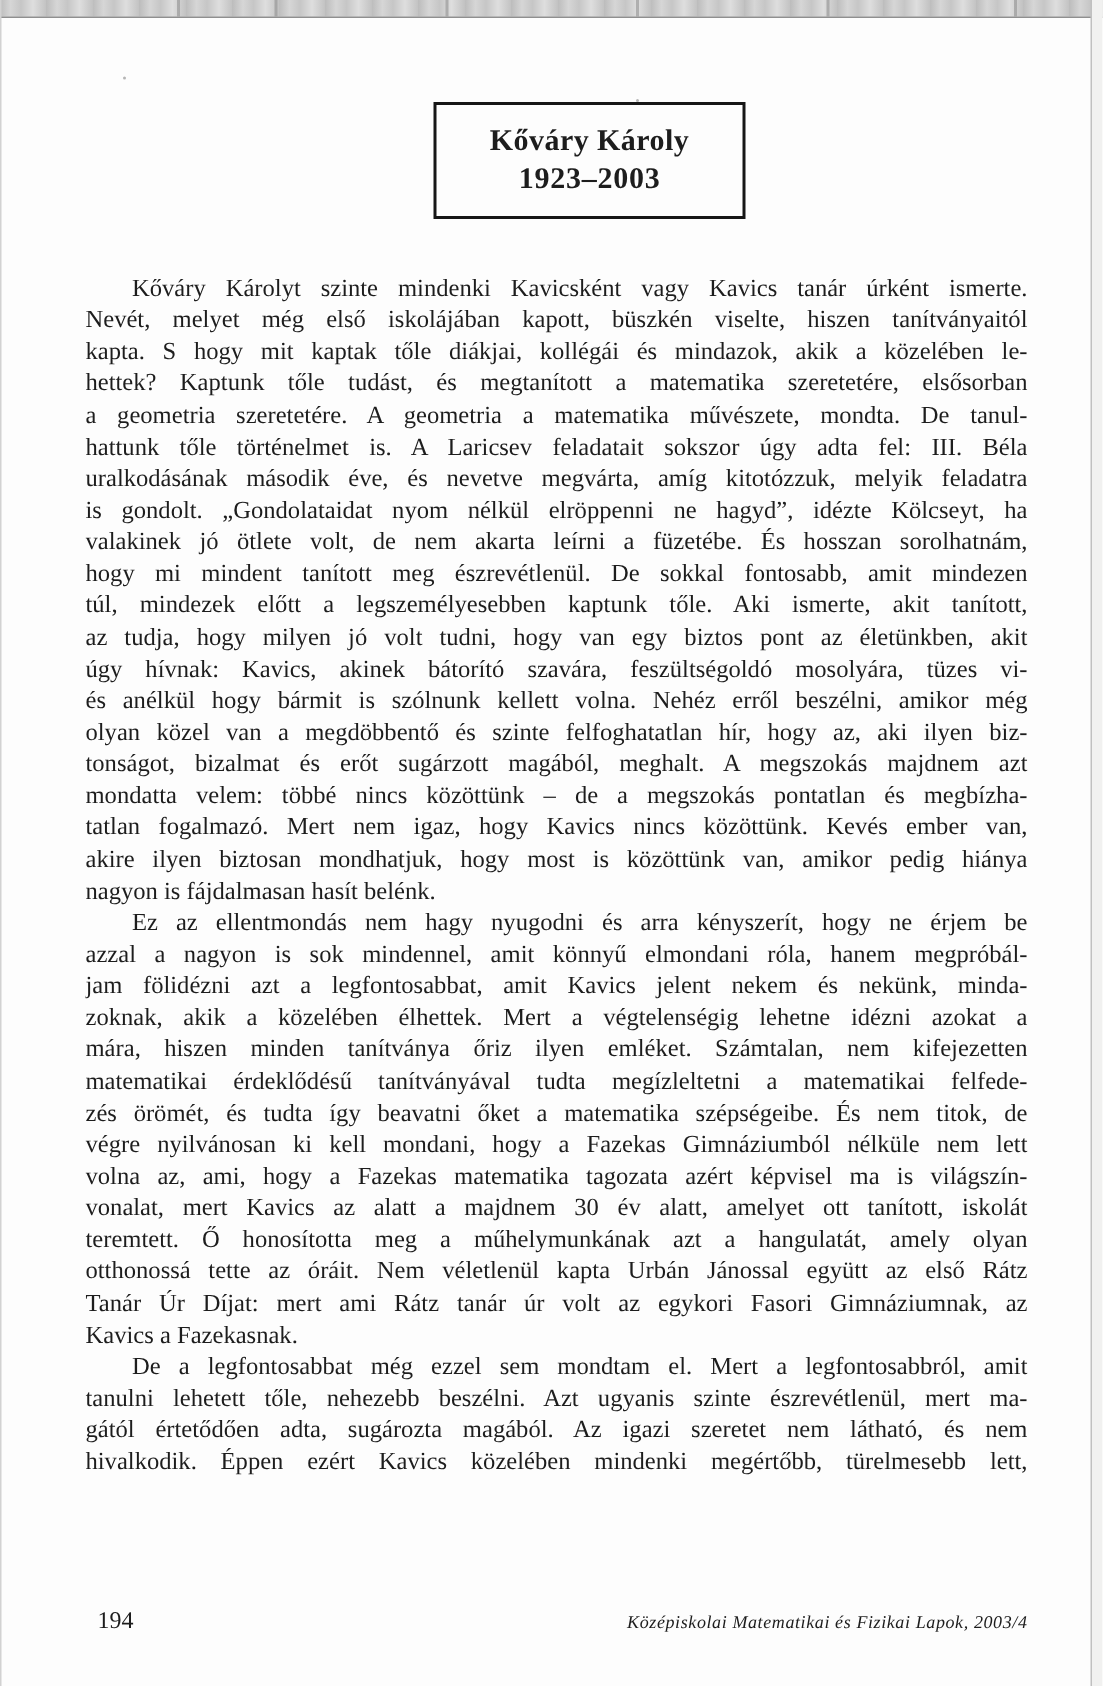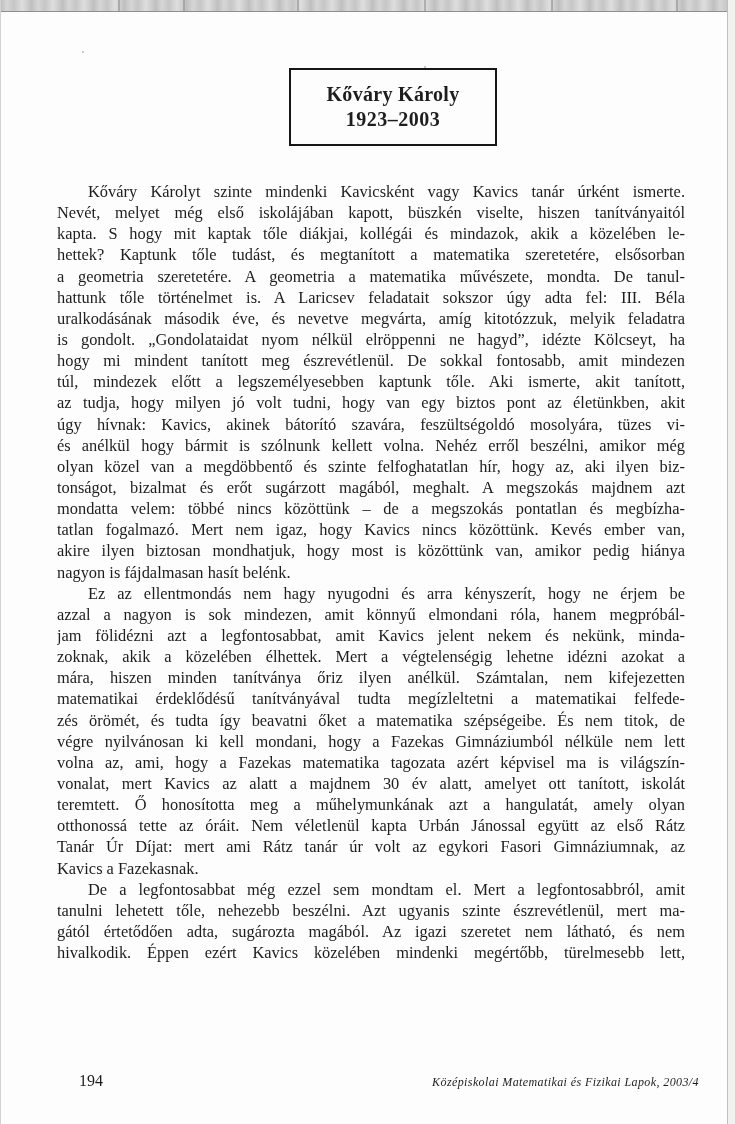--- a/index.html
+++ b/index.html
@@ -46,21 +46,21 @@
     text-align: justify;
     text-align-last: justify;
     white-space: normal;
     height: 21.15px; overflow: hidden;
   }
   .line.first { text-indent: 31px; }
   .line.endline { text-align-last: left; }
 
   
   .footer {
-    position: absolute; top: 1072px; left: 71px; width: 628px;
+    position: absolute; top: 1072px; left: 57px; width: 628px;
     display: flex; justify-content: space-between; align-items: baseline;
   }
   .page-number { font-size: 16px; padding-left: 8px; }
   .journal-title { font-style: italic; font-size: 12px; letter-spacing: .4px; }
 </style>
 </head>
 <body>
 
 <div class="scan-band">
   <div class="streak" style="left:118px"></div>
@@ -84,38 +84,39 @@
 <div class="article">
     <div class="para">
       <div class="line first">Kőváry Károlyt szinte mindenki Kavicsként vagy Kavics tanár úrként ismerte.</div>
       <div class="line">Nevét, melyet még első iskolájában kapott, büszkén viselte, hiszen tanítványaitól</div>
       <div class="line">kapta. S hogy mit kaptak tőle diákjai, kollégái és mindazok, akik a közelében le-</div>
       <div class="line">hettek? Kaptunk tőle tudást, és megtanított a matematika szeretetére, elsősorban</div>
       <div class="line">a geometria szeretetére. A geometria a matematika művészete, mondta. De tanul-</div>
       <div class="line">hattunk tőle történelmet is. A Laricsev feladatait sokszor úgy adta fel: III. Béla</div>
       <div class="line">uralkodásának második éve, és nevetve megvárta, amíg kitotózzuk, melyik feladatra</div>
       <div class="line">is gondolt. „Gondolataidat nyom nélkül elröppenni ne hagyd”, idézte Kölcseyt, ha</div>
+      <div class="line">valakinek jó ötlete volt, de nem akarta leírni a füzetébe. És hosszan sorolhatnám,</div>
       <div class="line">hogy mi mindent tanított meg észrevétlenül. De sokkal fontosabb, amit mindezen</div>
       <div class="line">túl, mindezek előtt a legszemélyesebben kaptunk tőle. Aki ismerte, akit tanított,</div>
       <div class="line">az tudja, hogy milyen jó volt tudni, hogy van egy biztos pont az életünkben, akit</div>
       <div class="line">úgy hívnak: Kavics, akinek bátorító szavára, feszültségoldó mosolyára, tüzes vi-</div>
       <div class="line">és anélkül hogy bármit is szólnunk kellett volna. Nehéz erről beszélni, amikor még</div>
       <div class="line">olyan közel van a megdöbbentő és szinte felfoghatatlan hír, hogy az, aki ilyen biz-</div>
       <div class="line">tonságot, bizalmat és erőt sugárzott magából, meghalt. A megszokás majdnem azt</div>
       <div class="line">mondatta velem: többé nincs közöttünk – de a megszokás pontatlan és megbízha-</div>
       <div class="line">tatlan fogalmazó. Mert nem igaz, hogy Kavics nincs közöttünk. Kevés ember van,</div>
       <div class="line">akire ilyen biztosan mondhatjuk, hogy most is közöttünk van, amikor pedig hiánya</div>
       <div class="line endline">nagyon is fájdalmasan hasít belénk.</div>
     </div>
     <div class="para">
       <div class="line first">Ez az ellentmondás nem hagy nyugodni és arra kényszerít, hogy ne érjem be</div>
-      <div class="line">azzal a nagyon is sok mindezen, amit könnyű elmondani róla, hanem megpróbál-</div>
+      <div class="line">azzal a nagyon is sok mindennel, amit könnyű elmondani róla, hanem megpróbál-</div>
       <div class="line">jam fölidézni azt a legfontosabbat, amit Kavics jelent nekem és nekünk, minda-</div>
       <div class="line">zoknak, akik a közelében élhettek. Mert a végtelenségig lehetne idézni azokat a</div>
-      <div class="line">mára, hiszen minden tanítványa őriz ilyen anélkül. Számtalan, nem kifejezetten</div>
+      <div class="line">mára, hiszen minden tanítványa őriz ilyen emléket. Számtalan, nem kifejezetten</div>
       <div class="line">matematikai érdeklődésű tanítványával tudta megízleltetni a matematikai felfede-</div>
       <div class="line">zés örömét, és tudta így beavatni őket a matematika szépségeibe. És nem titok, de</div>
       <div class="line">végre nyilvánosan ki kell mondani, hogy a Fazekas Gimnáziumból nélküle nem lett</div>
       <div class="line">volna az, ami, hogy a Fazekas matematika tagozata azért képvisel ma is világszín-</div>
       <div class="line">vonalat, mert Kavics az alatt a majdnem 30 év alatt, amelyet ott tanított, iskolát</div>
       <div class="line">teremtett. Ő honosította meg a műhelymunkának azt a hangulatát, amely olyan</div>
       <div class="line">otthonossá tette az óráit. Nem véletlenül kapta Urbán Jánossal együtt az első Rátz</div>
       <div class="line">Tanár Úr Díjat: mert ami Rátz tanár úr volt az egykori Fasori Gimnáziumnak, az</div>
       <div class="line endline">Kavics a Fazekasnak.</div>
     </div>

